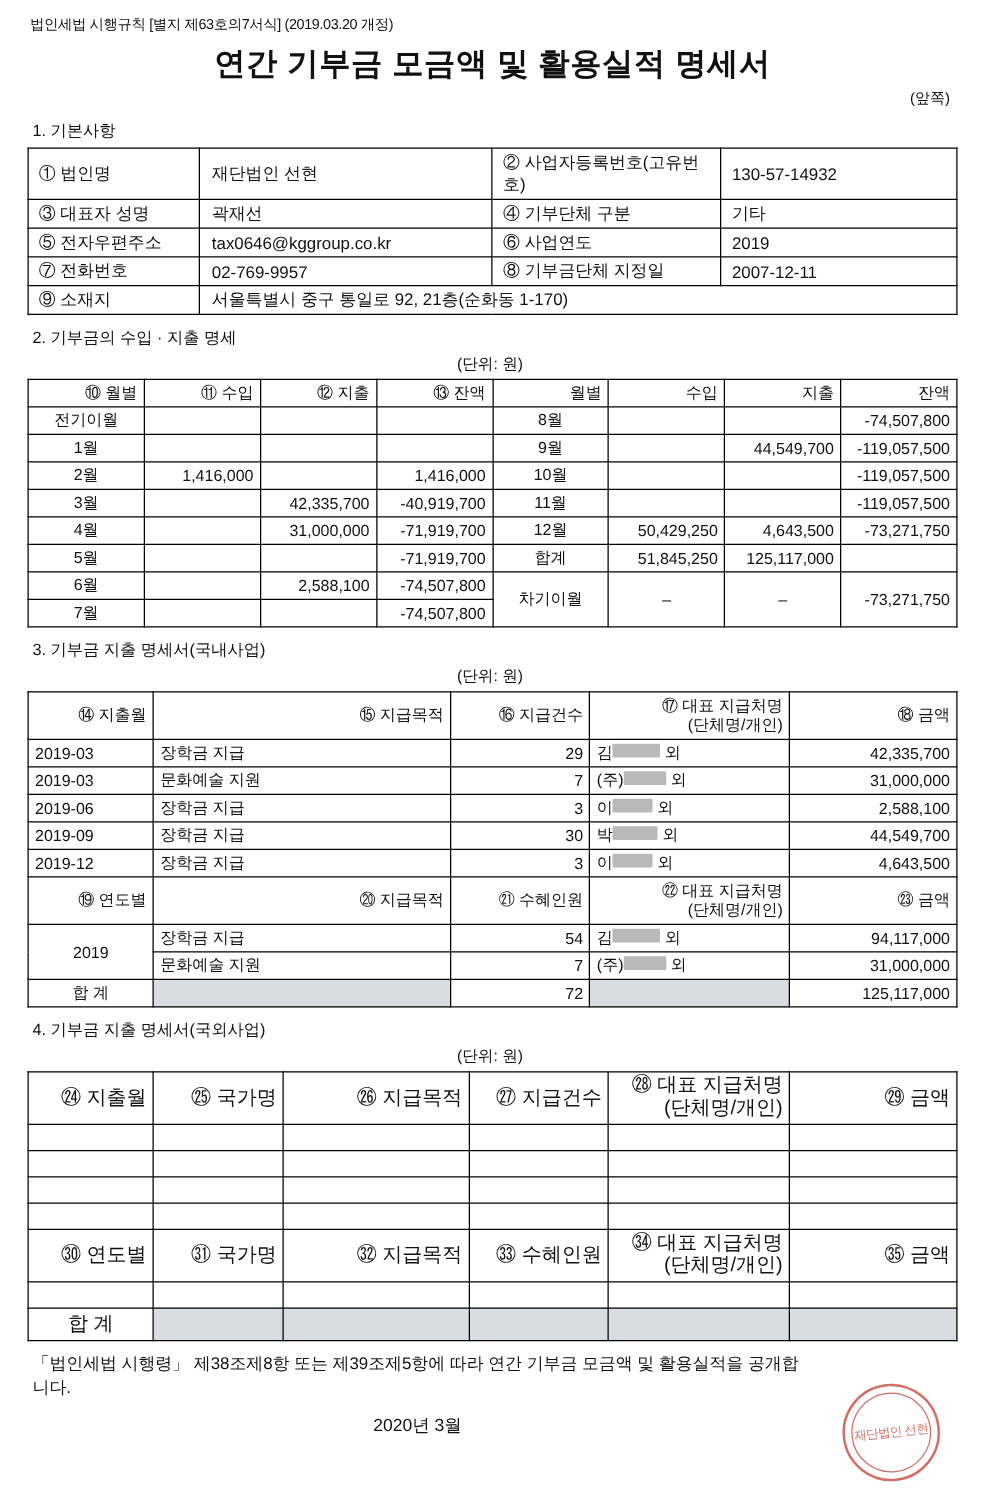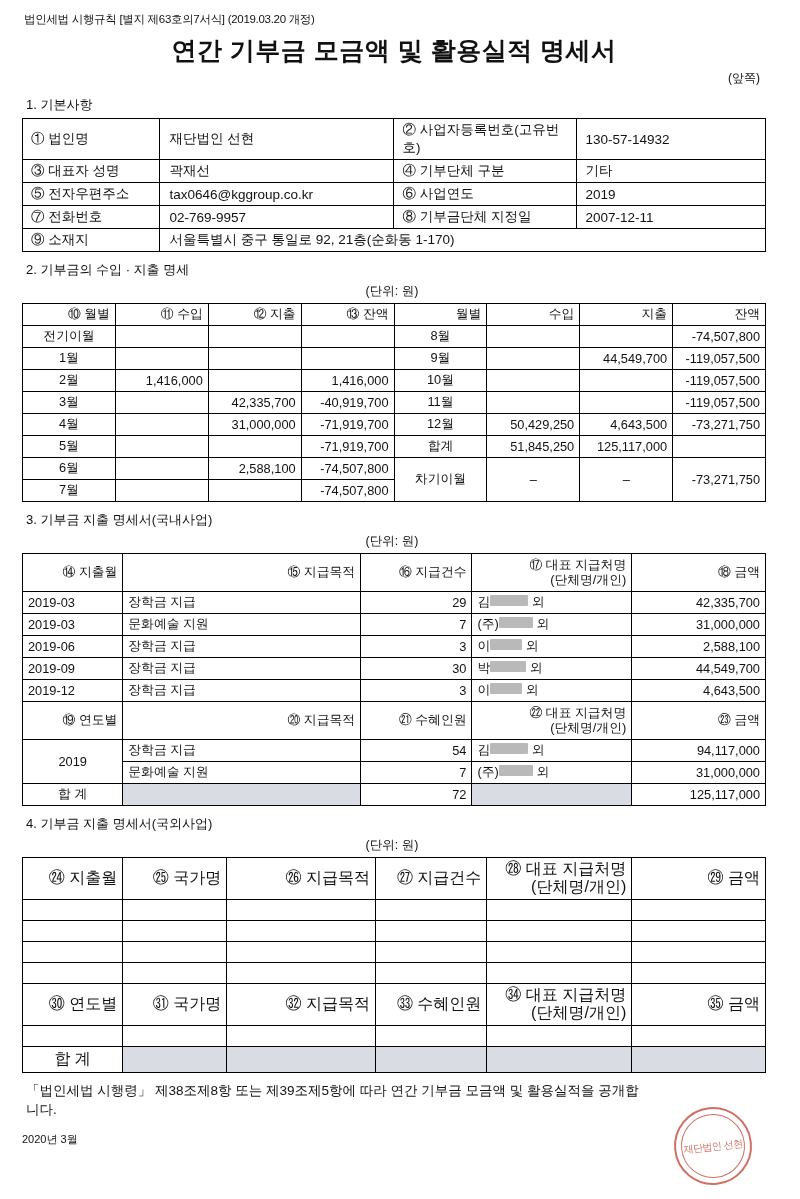--- a/index.html
+++ b/index.html
@@ -81,22 +81,22 @@
     height: 11px;
     vertical-align: -1px;
   }
   .footnote {
     font-size: 13.5px;
     margin-top: 8px;
     line-height: 1.45;
     padding-left: 4px;
   }
   .sign-date {
-    text-align: left;
-    font-size: 11px;
+    text-align: center;
+    font-size: 14px;
     margin-top: 12px;
     padding-right: 120px;
   }
   .sign-line {
     text-align: center;
     font-size: 13.5px;
     margin-top: 8px;
     padding-left: 60px;
   }
   .stamp {

